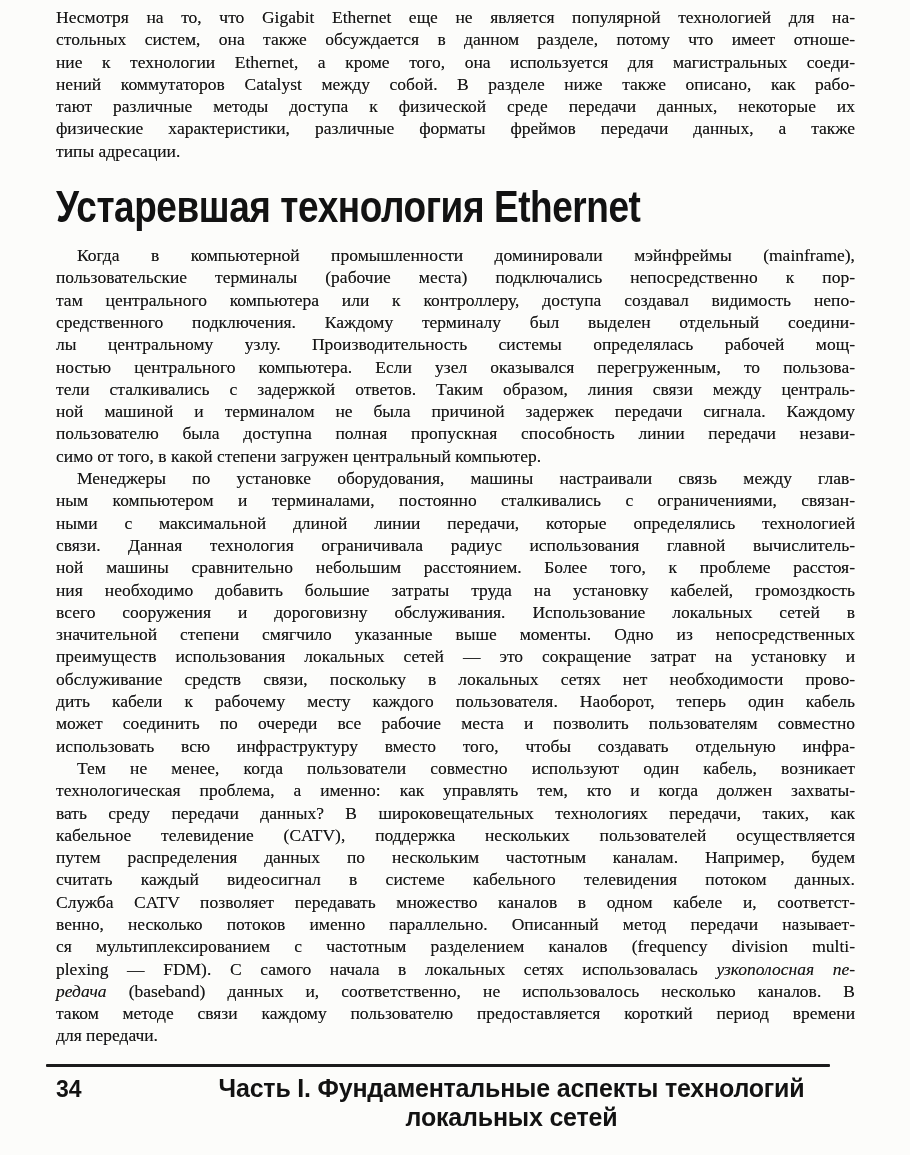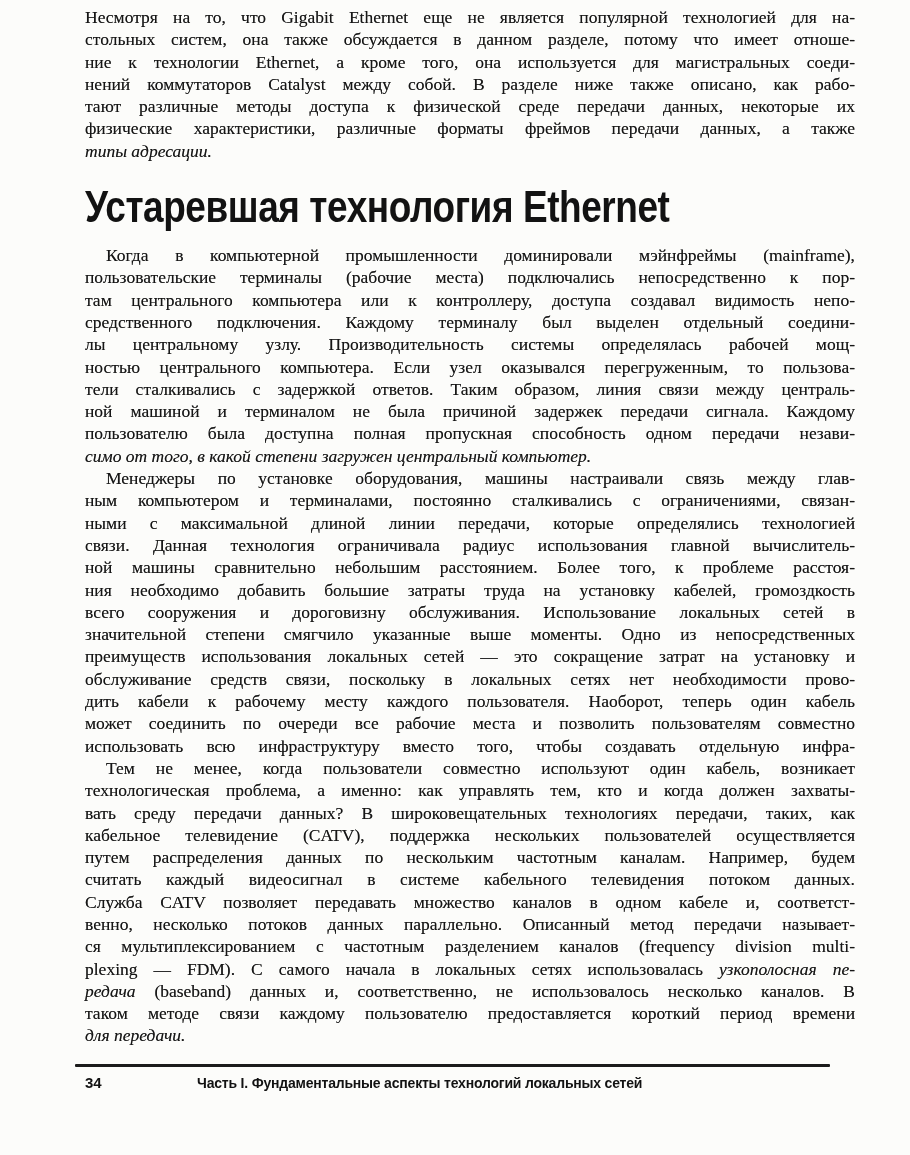--- a/index.html
+++ b/index.html
@@ -7,36 +7,36 @@
     width: 910px;
     background: #ffffff;
     font-family: "Liberation Serif", serif;
   }
   .page {
     position: relative;
     width: 910px;
     height: 1155px;
     box-sizing: border-box;
     background: #fcfcfa;
-    padding: 6px 55px 0 85px;
+    padding: 6px 55px 0 56px;
     overflow: hidden;
     color: #161616;
   }
   .text-block { width: 100%; }
   .paragraph { margin: 0; }
   .line {
     font-size: 17.5px;
     line-height: 22.3px;
     text-align: justify;
     text-align-last: justify;
     color: #161616;
     text-shadow: 0 0 0.5px rgba(20,20,20,0.55);
     white-space: normal;
   }
-  .line.line-end { text-align-last: left; font-style: italic; }
+  .line.line-end { text-align-last: left; }
   .paragraph.indent .line:first-child { text-indent: 21px; }
   .heading {
     font-family: "Liberation Sans", sans-serif;
     font-weight: bold;
     font-size: 44px;
     line-height: 50px;
     letter-spacing: -0.5px;
     margin: 20px 0 12px 0;
     white-space: nowrap;
     transform: scaleX(0.84);
@@ -53,28 +53,28 @@
   }
   .footer-row {
     display: flex;
     align-items: baseline;
     padding-top: 7px;
     font-family: "Liberation Sans", sans-serif;
     font-weight: bold;
     color: #121212;
   }
   .page-num {
-    font-size: 15px;
+    font-size: 23px;
     width: 112px;
     flex: 0 0 auto;
   }
   .chapter {
     flex: 1 1 auto;
-    font-size: 14px;
-    text-align: left;
+    font-size: 25px;
+    text-align: center;
     letter-spacing: -0.2px;
   }
 </style>
 </head>
 <body>
 
 <div class="page">
 
   <section class="text-block">
       <div class="paragraph">
@@ -93,21 +93,21 @@
   <section class="text-block">
       <div class="paragraph indent">
         <div class="line">Когда в компьютерной промышленности доминировали мэйнфреймы (mainframe),</div>
         <div class="line">пользовательские терминалы (рабочие места) подключались непосредственно к пор-</div>
         <div class="line">там центрального компьютера или к контроллеру, доступа создавал видимость непо-</div>
         <div class="line">средственного подключения. Каждому терминалу был выделен отдельный соедини-</div>
         <div class="line">лы центральному узлу. Производительность системы определялась рабочей мощ-</div>
         <div class="line">ностью центрального компьютера. Если узел оказывался перегруженным, то пользова-</div>
         <div class="line">тели сталкивались с задержкой ответов. Таким образом, линия связи между централь-</div>
         <div class="line">ной машиной и терминалом не была причиной задержек передачи сигнала. Каждому</div>
-        <div class="line">пользователю была доступна полная пропускная способность одном передачи незави-</div>
+        <div class="line">пользователю была доступна полная пропускная способность линии передачи незави-</div>
         <div class="line line-end">симо от того, в какой степени загружен центральный компьютер.</div>
       </div>
       <div class="paragraph indent">
         <div class="line">Менеджеры по установке оборудования, машины настраивали связь между глав-</div>
         <div class="line">ным компьютером и терминалами, постоянно сталкивались с ограничениями, связан-</div>
         <div class="line">ными с максимальной длиной линии передачи, которые определялись технологией</div>
         <div class="line">связи. Данная технология ограничивала радиус использования главной вычислитель-</div>
         <div class="line">ной машины сравнительно небольшим расстоянием. Более того, к проблеме расстоя-</div>
         <div class="line">ния необходимо добавить большие затраты труда на установку кабелей, громоздкость</div>
         <div class="line">всего сооружения и дороговизну обслуживания. Использование локальных сетей в</div>
@@ -119,21 +119,21 @@
         <div class="line">использовать всю инфраструктуру вместо того, чтобы создавать отдельную инфра-</div>
       </div>
       <div class="paragraph indent">
         <div class="line">Тем не менее, когда пользователи совместно используют один кабель, возникает</div>
         <div class="line">технологическая проблема, а именно: как управлять тем, кто и когда должен захваты-</div>
         <div class="line">вать среду передачи данных? В широковещательных технологиях передачи, таких, как</div>
         <div class="line">кабельное телевидение (CATV), поддержка нескольких пользователей осуществляется</div>
         <div class="line">путем распределения данных по нескольким частотным каналам. Например, будем</div>
         <div class="line">считать каждый видеосигнал в системе кабельного телевидения потоком данных.</div>
         <div class="line">Служба CATV позволяет передавать множество каналов в одном кабеле и, соответст-</div>
-        <div class="line">венно, несколько потоков данных параллельно. Описанный метод передачи называет-</div>
+        <div class="line">венно, несколько потоков именно параллельно. Описанный метод передачи называет-</div>
         <div class="line">ся мультиплексированием с частотным разделением каналов (frequency division multi-</div>
         <div class="line">plexing — FDM). С самого начала в локальных сетях использовалась <i>узкополосная пе-</i></div>
         <div class="line"><i>редача</i> (baseband) данных и, соответственно, не использовалось несколько каналов. В</div>
         <div class="line">таком методе связи каждому пользователю предоставляется короткий период времени</div>
         <div class="line line-end">для передачи.</div>
       </div>
     </section>
 
   <footer class="footer">
     <div class="footer-rule"></div>

